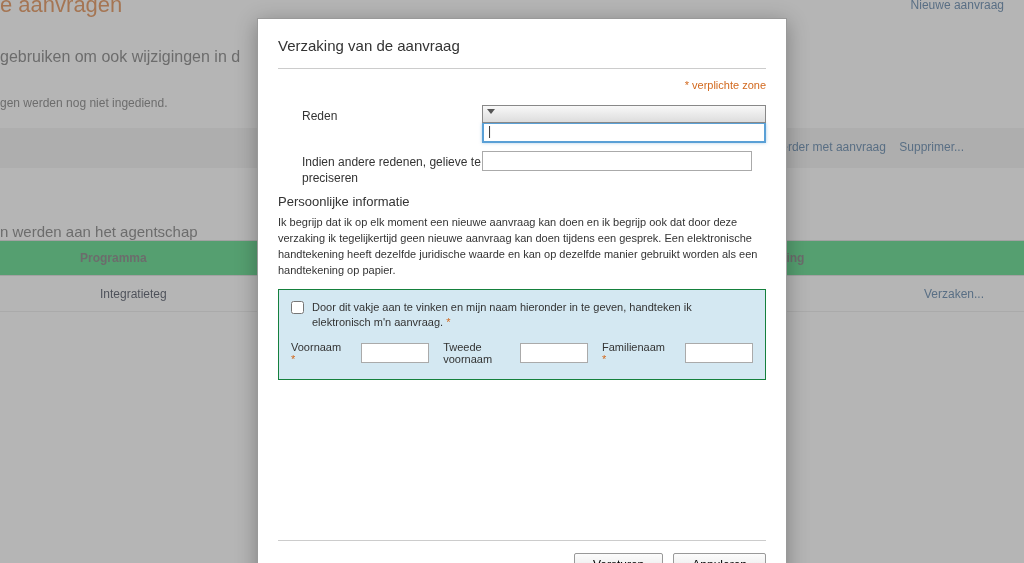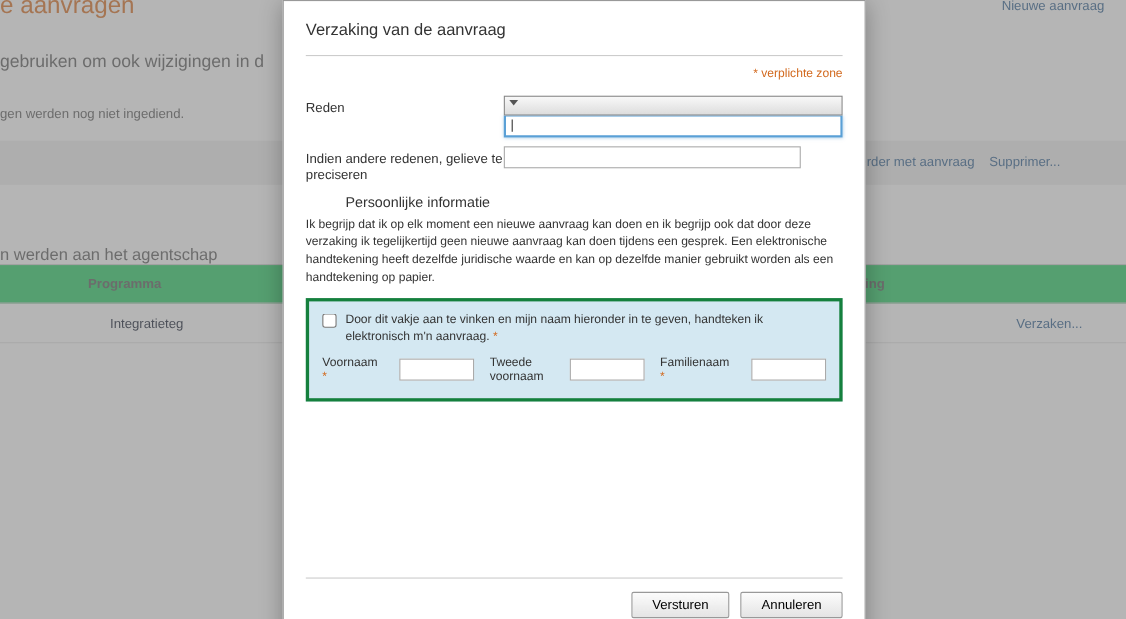--- a/index.html
+++ b/index.html
@@ -73,21 +73,21 @@
     }
     .bg-td-prog { padding-left: 100px; width: 45%; color: #0f172a; }
     .bg-td-actions { position: absolute; right: 40px; color: #2a5a8a; }
 
     
     .modal-overlay {
       position: absolute;
       inset: 0;
       background: rgba(128,128,128,0.55);
       display: flex;
-      align-items: center;
+      align-items: flex-start;
       justify-content: center;
       padding-left: 20px;
     }
     .modal {
       background: #fff;
       width: 530px;
       margin-top: 18px;
       border: 1px solid #999;
       box-shadow: 0 4px 20px rgba(0,0,0,0.3);
       padding: 18px 20px 18px 20px;
@@ -99,21 +99,21 @@
       margin-bottom: 14px;
     }
     .modal-hr { border: none; border-top: 1px solid #ccc; margin-bottom: 10px; }
     .required-note {
       color: #d2691e;
       font-size: 11px;
       text-align: right;
       margin-bottom: 14px;
     }
     .form-row { display: flex; align-items: flex-start; margin-bottom: 8px; }
-    .form-label { width: 180px; font-size: 12px; color: #333; padding-top: 4px; line-height: 1.3; }
+    .form-label { width: 180px; font-size: 12px; color: #333; padding-top: 4px; line-height: 1.3; margin-left: 24px; }
     .form-select {
       flex: 1;
       position: relative;
     }
     .select-control {
       width: 100%;
       height: 18px;
       border: 1px solid #888;
       background: linear-gradient(#f8f8f8, #ddd);
       position: relative;
@@ -142,25 +142,25 @@
       box-shadow: 0 0 3px rgba(90,160,214,0.5);
     }
     .select-expanded .cursor { color: #333; }
     .specify-input {
       width: 270px;
       height: 20px;
       border: 1px solid #aaa;
       padding-left: 4px;
       font-size: 12px;
     }
-    .section-heading { font-size: 13px; color: #333; margin-top: 6px; margin-bottom: 6px; margin-left: 36px; }
+    .section-heading { font-size: 13px; color: #333; margin-top: 6px; margin-bottom: 6px; }
     .disclaimer { font-size: 11px; color: #333; line-height: 1.45; margin-bottom: 10px; }
     .sign-panel {
       background: #d4e8f2;
-      border: 3px solid #15803d;
+      border: 1px solid #15803d;
       padding: 10px 12px 14px 12px;
     }
     .sign-row {
       display: flex;
       align-items: flex-start;
       gap: 8px;
       margin-bottom: 10px;
       font-size: 11px;
       line-height: 1.4;
     }

